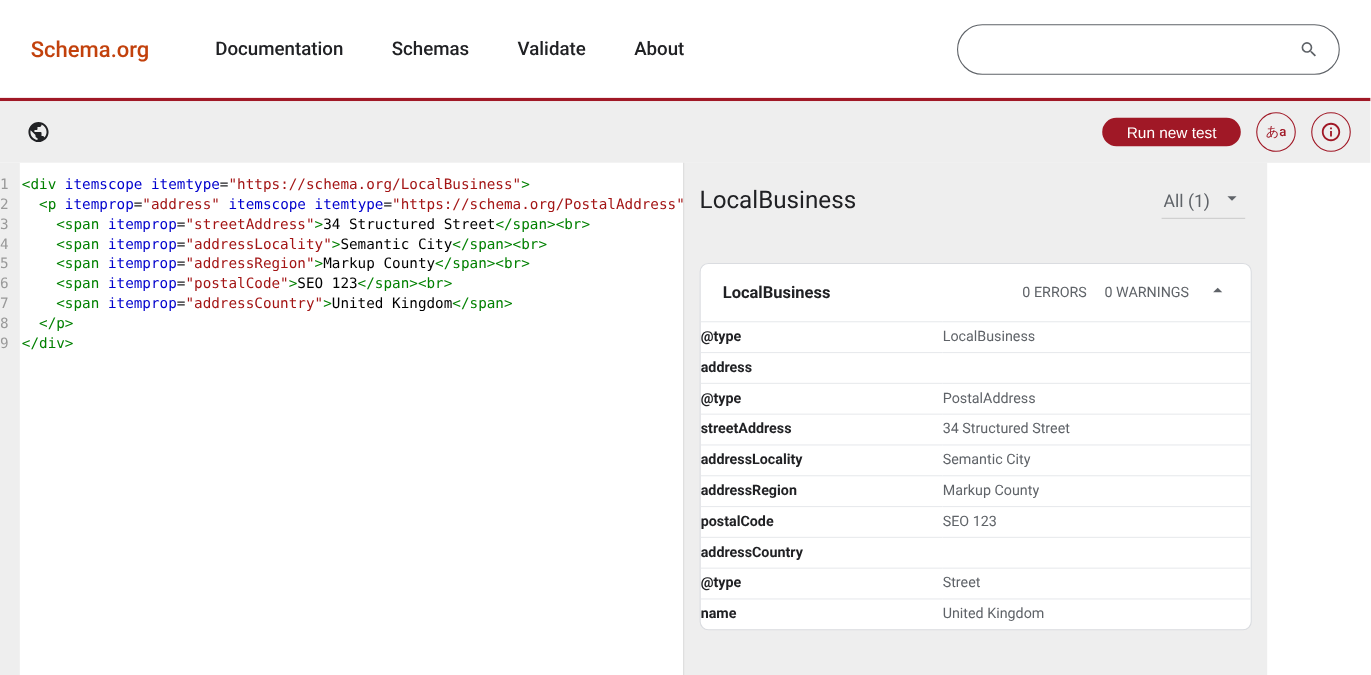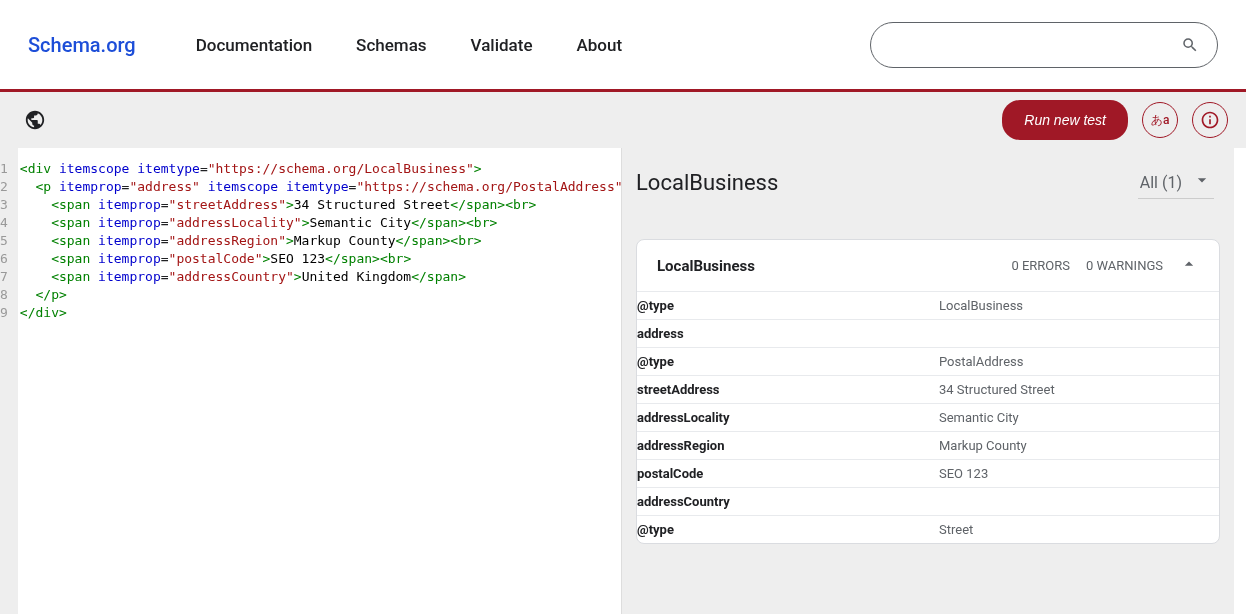--- a/index.html
+++ b/index.html
@@ -1,39 +1,39 @@
 <!DOCTYPE html>
 <html><head>
 <meta charset="utf-8">
 <style>
 *{box-sizing:border-box;margin:0;padding:0;}
 body{font-family:Roboto,Arial,sans-serif;font-size:14px;color:#202124;background:#fff;width:1246px;}
 .topbar{display:flex;align-items:center;padding:0 28px;height:92px;border-bottom:3px solid #a01826;}
-.logo{color:#1d4ed8;font-size:20px;font-weight:500;margin-right:60px;}
+.logo{color:#c2410c;font-size:20px;font-weight:500;margin-right:60px;}
 .nav{display:flex;gap:44px;}
 .nav-item{font-size:17px;font-weight:500;color:#202124;cursor:pointer;}
 .search-wrap{margin-left:auto;}
 .search{width:348px;height:46px;border:1px solid #5f6368;border-radius:23px;display:flex;align-items:center;padding:0 18px;}
 .search input{flex:1;border:none;outline:none;font-size:14px;}
 .search-icon{width:18px;height:18px;color:#5f6368;}
 .toolbar{height:56px;background:#eeeeee;display:flex;align-items:center;padding:0 18px;}
 .globe{width:34px;height:34px;display:flex;align-items:center;justify-content:center;color:#202124;}
 .toolbar-right{margin-left:auto;display:flex;align-items:center;gap:14px;}
-.run-btn{background:#a01826;color:#fff;font-weight:500;font-size:14px;border:none;border-radius:18px;height:40px;padding:0 22px;cursor:pointer;font-style:italic;}
+.run-btn{background:#a01826;color:#fff;font-weight:500;font-size:14px;border:none;border-radius:18px;height:26px;padding:0 22px;cursor:pointer;}
 .circ-btn{width:36px;height:36px;border:1.5px solid #a01826;border-radius:50%;display:flex;align-items:center;justify-content:center;color:#a01826;cursor:pointer;font-size:12px;font-weight:500;}
 .main{display:flex;height:466px;}
 .code-pane{width:621px;display:flex;font-family:Consolas,Menlo,monospace;font-size:13px;line-height:18px;background:#fff;}
 .gutter{width:44px;background:#eeeeee;color:#999;text-align:right;padding:12px 10px 0 0;}
 .gutter div{height:18px;}
 .code{padding:12px 10px 0 2px;white-space:pre;}
 .tag{color:#008000;}
 .attr{color:#0000cd;}
 .str{color:#a31515;}
 .txt{color:#000;}
-.right-pane{width:613px;background:#eeeeee;border-left:1px solid #ddd;padding:18px 14px 0 14px;}
+.right-pane{width:531px;background:#eeeeee;border-left:1px solid #ddd;padding:18px 14px 0 14px;}
 .heading-row{display:flex;align-items:center;margin-bottom:40px;padding-right:6px;}
 .heading{font-size:22px;font-weight:400;color:#202124;}
 .filter{margin-left:auto;display:flex;align-items:center;gap:10px;font-size:16px;color:#5f6368;border-bottom:1px solid #ccc;padding:4px 2px;cursor:pointer;}
 .card{background:#fff;border:1px solid #dadce0;border-radius:8px;overflow:hidden;}
 .card-head{display:flex;align-items:center;padding:14px 20px;}
 .card-title{font-size:15px;font-weight:700;}
 .counts{margin-left:auto;display:flex;gap:16px;color:#5f6368;font-size:13px;}
 .chev{margin-left:16px;cursor:pointer;color:#5f6368;}
 .tbl{width:100%;border-collapse:collapse;}
 .tbl tr{border-top:1px solid #e8eaed;margin-left:32px;}
@@ -167,18 +167,22 @@
               <td class="val vcol">SEO 123</td>
             </tr>
         <tr>
               <td class="pad2 key">addressCountry</td>
               <td class="vcol"></td>
             </tr>
         <tr>
               <td class="pad3 key">@type</td>
               <td class="val vcol">Street</td>
             </tr>
+        <tr>
+              <td class="pad3 key">name</td>
+              <td class="val vcol">United Kingdom</td>
+            </tr>
       </tbody>
         </table>
     </div>
   </div>
 
 </div>
 
 </body></html>

